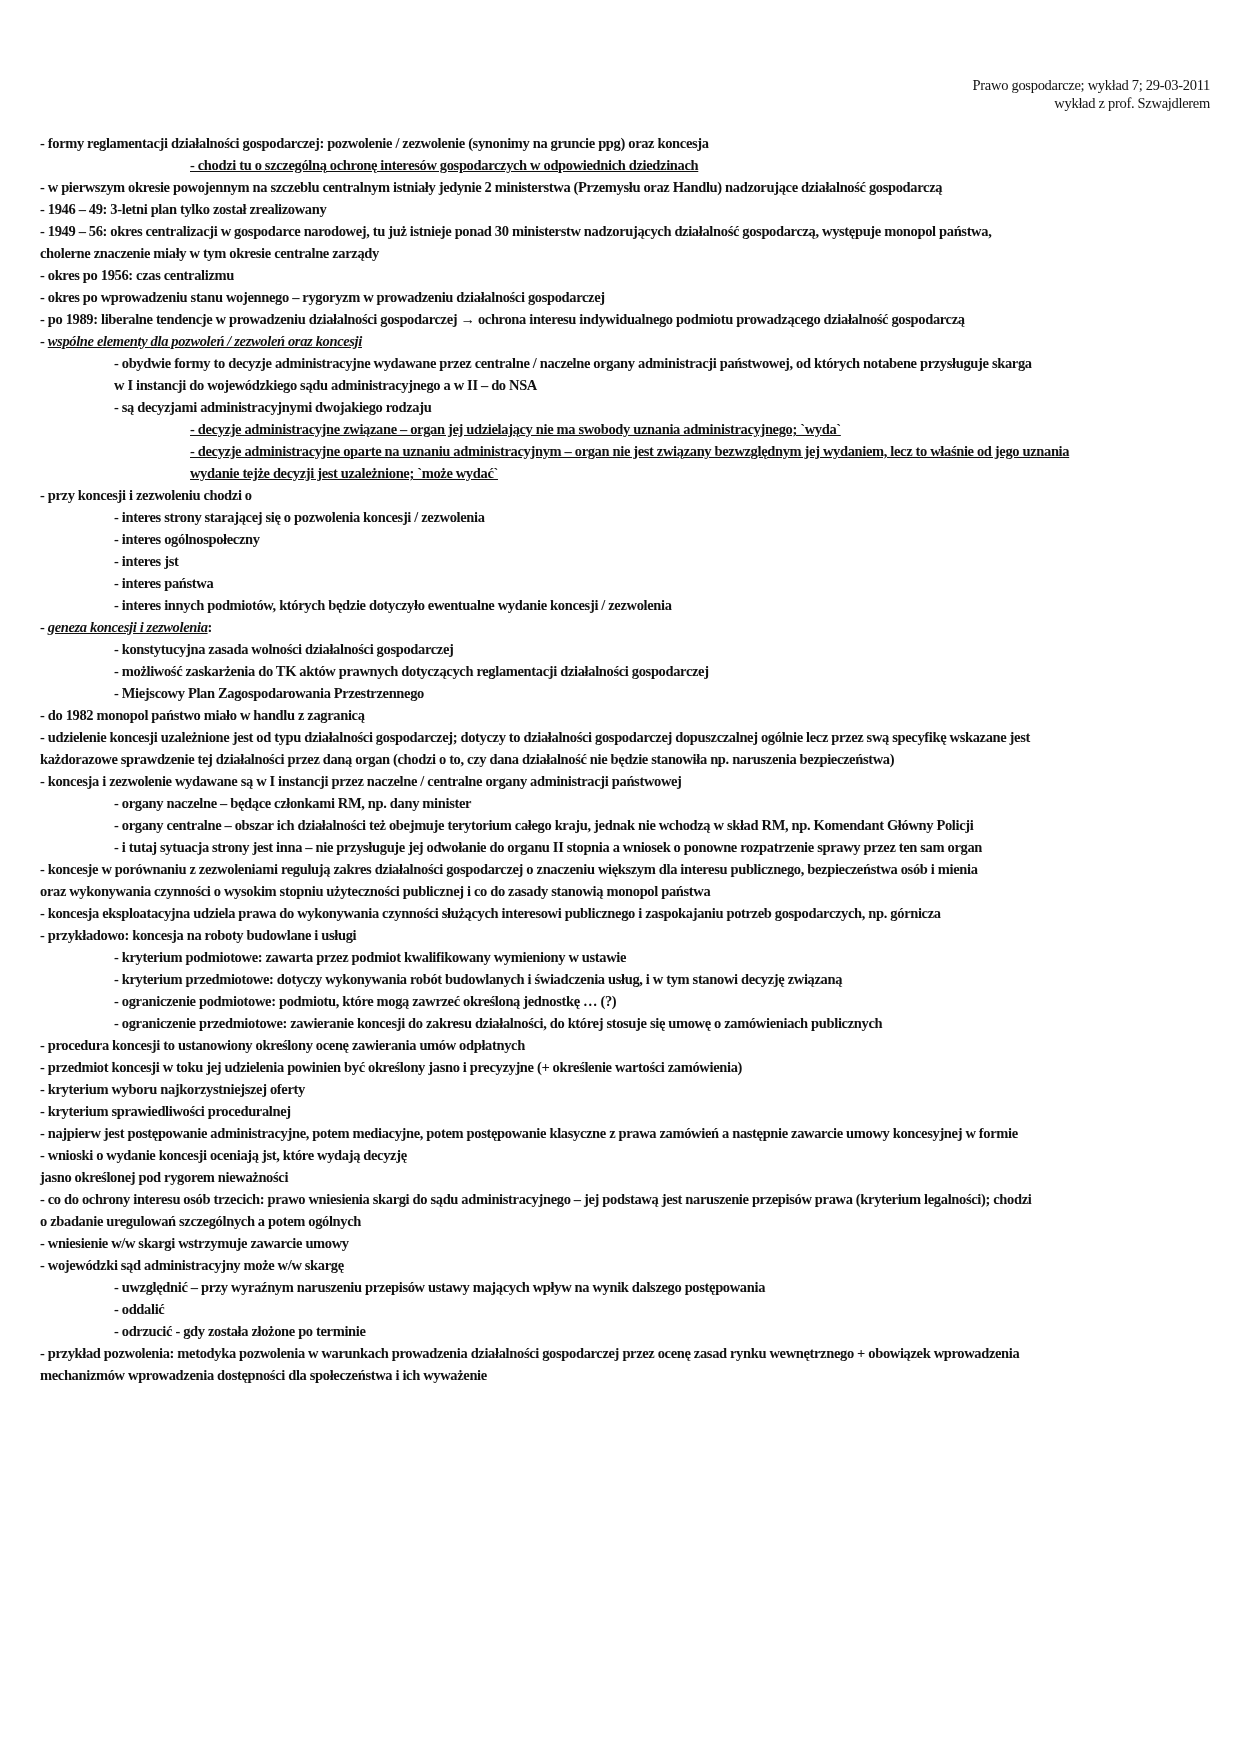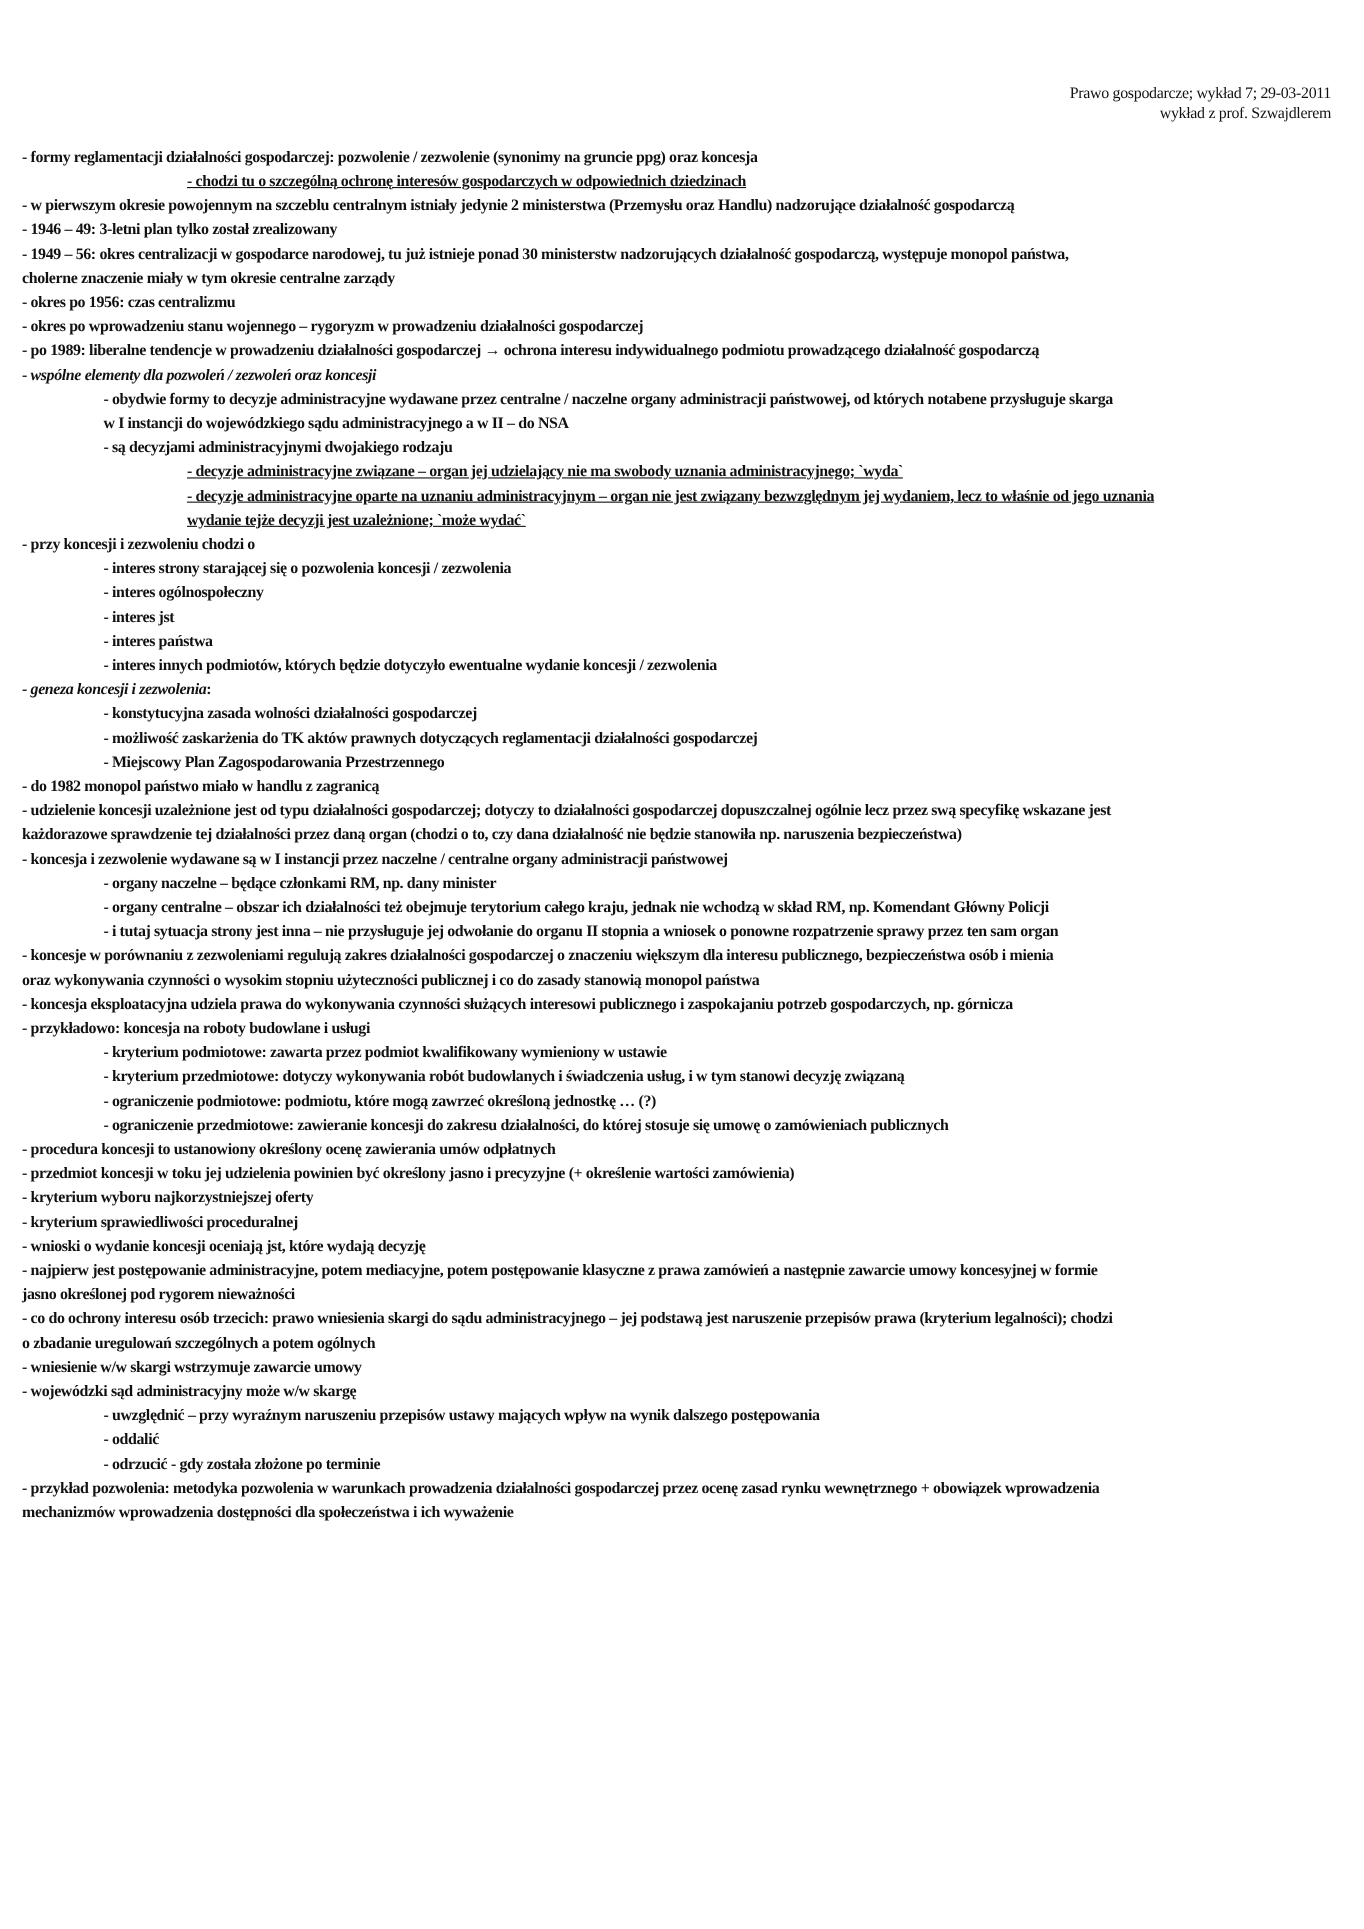--- a/index.html
+++ b/index.html
@@ -7,30 +7,30 @@
     width: 1240px; height: 1754px; position: relative; overflow: hidden;
     font-family: "Liberation Serif", "DejaVu Serif", serif;
     color: #111111;
   }
   .header {
     position: absolute; right: 30px; top: 76px;
     text-align: right; font-size: 14.5px; line-height: 18px;
     font-weight: normal; letter-spacing: -0.3px;
   }
   .doc {
-    position: absolute; left: 20px; top: 132px; width: 1190px;
+    position: absolute; left: 40px; top: 132px; width: 1190px;
   }
   .line {
     font-size: 14.5px; line-height: 22px; height: 22px;
     white-space: nowrap; letter-spacing: -0.35px; font-weight: bold;
   }
   .l0 { padding-left: 0; }
   .l1 { padding-left: 74px; }
   .l2 { padding-left: 150px; text-decoration: underline; }
-  .ul { font-style: italic; }
+  .ul { font-style: italic; text-decoration: underline; }
   .nb { font-weight: bold; }
 </style>
 </head>
 <body>
 
 <div class="header">
   <div>Prawo gospodarcze; wykład 7; 29-03-2011</div>
   <div>wykład z prof. Szwajdlerem</div>
 </div>
 
@@ -73,22 +73,22 @@
     <div class="line l0"><span>- koncesja eksploatacyjna udziela prawa do wykonywania czynności służących interesowi publicznego i zaspokajaniu potrzeb gospodarczych, np. górnicza</span></div>
     <div class="line l0"><span>- przykładowo: koncesja na roboty budowlane i usługi</span></div>
     <div class="line l1 nb"><span>- kryterium podmiotowe: zawarta przez podmiot kwalifikowany wymieniony w ustawie</span></div>
     <div class="line l1"><span>- kryterium przedmiotowe: dotyczy wykonywania robót budowlanych i świadczenia usług, i w tym stanowi decyzję związaną</span></div>
     <div class="line l1"><span>- ograniczenie podmiotowe: podmiotu, które mogą zawrzeć określoną jednostkę … (?)</span></div>
     <div class="line l1"><span>- ograniczenie przedmiotowe:  zawieranie koncesji do zakresu działalności, do której stosuje się umowę o zamówieniach publicznych</span></div>
     <div class="line l0"><span>- procedura koncesji to ustanowiony określony ocenę zawierania umów odpłatnych</span></div>
     <div class="line l0"><span>- przedmiot koncesji w toku jej udzielenia powinien być określony jasno i precyzyjne (+ określenie wartości zamówienia)</span></div>
     <div class="line l0 nb"><span>- kryterium wyboru najkorzystniejszej oferty</span></div>
     <div class="line l0"><span>- kryterium sprawiedliwości proceduralnej</span></div>
+    <div class="line l0"><span>- najpierw jest postępowanie administracyjne, potem mediacyjne, potem postępowanie klasyczne z prawa zamówień a następnie zawarcie umowy koncesyjnej w formie</span></div>
     <div class="line l0"><span>- wnioski o wydanie koncesji oceniają jst, które wydają decyzję</span></div>
-    <div class="line l0"><span>- najpierw jest postępowanie administracyjne, potem mediacyjne, potem postępowanie klasyczne z prawa zamówień a następnie zawarcie umowy koncesyjnej w formie</span></div>
     <div class="line l0"><span>jasno określonej pod rygorem nieważności</span></div>
     <div class="line l0"><span>- co do ochrony interesu osób trzecich: prawo wniesienia skargi do sądu administracyjnego – jej podstawą jest naruszenie przepisów prawa (kryterium legalności); chodzi</span></div>
     <div class="line l0"><span>o zbadanie uregulowań szczególnych a potem ogólnych</span></div>
     <div class="line l0 nb"><span>- wniesienie w/w skargi wstrzymuje zawarcie umowy</span></div>
     <div class="line l0"><span>- wojewódzki sąd administracyjny może w/w skargę</span></div>
     <div class="line l1"><span>- uwzględnić – przy wyraźnym naruszeniu przepisów ustawy mających wpływ na wynik dalszego postępowania</span></div>
     <div class="line l1"><span>- oddalić</span></div>
     <div class="line l1"><span>- odrzucić - gdy została złożone po terminie</span></div>
     <div class="line l0"><span>- przykład pozwolenia: metodyka pozwolenia w warunkach prowadzenia działalności gospodarczej przez ocenę zasad rynku wewnętrznego + obowiązek wprowadzenia</span></div>
     <div class="line l0"><span>mechanizmów wprowadzenia dostępności dla społeczeństwa i ich wyważenie</span></div>

